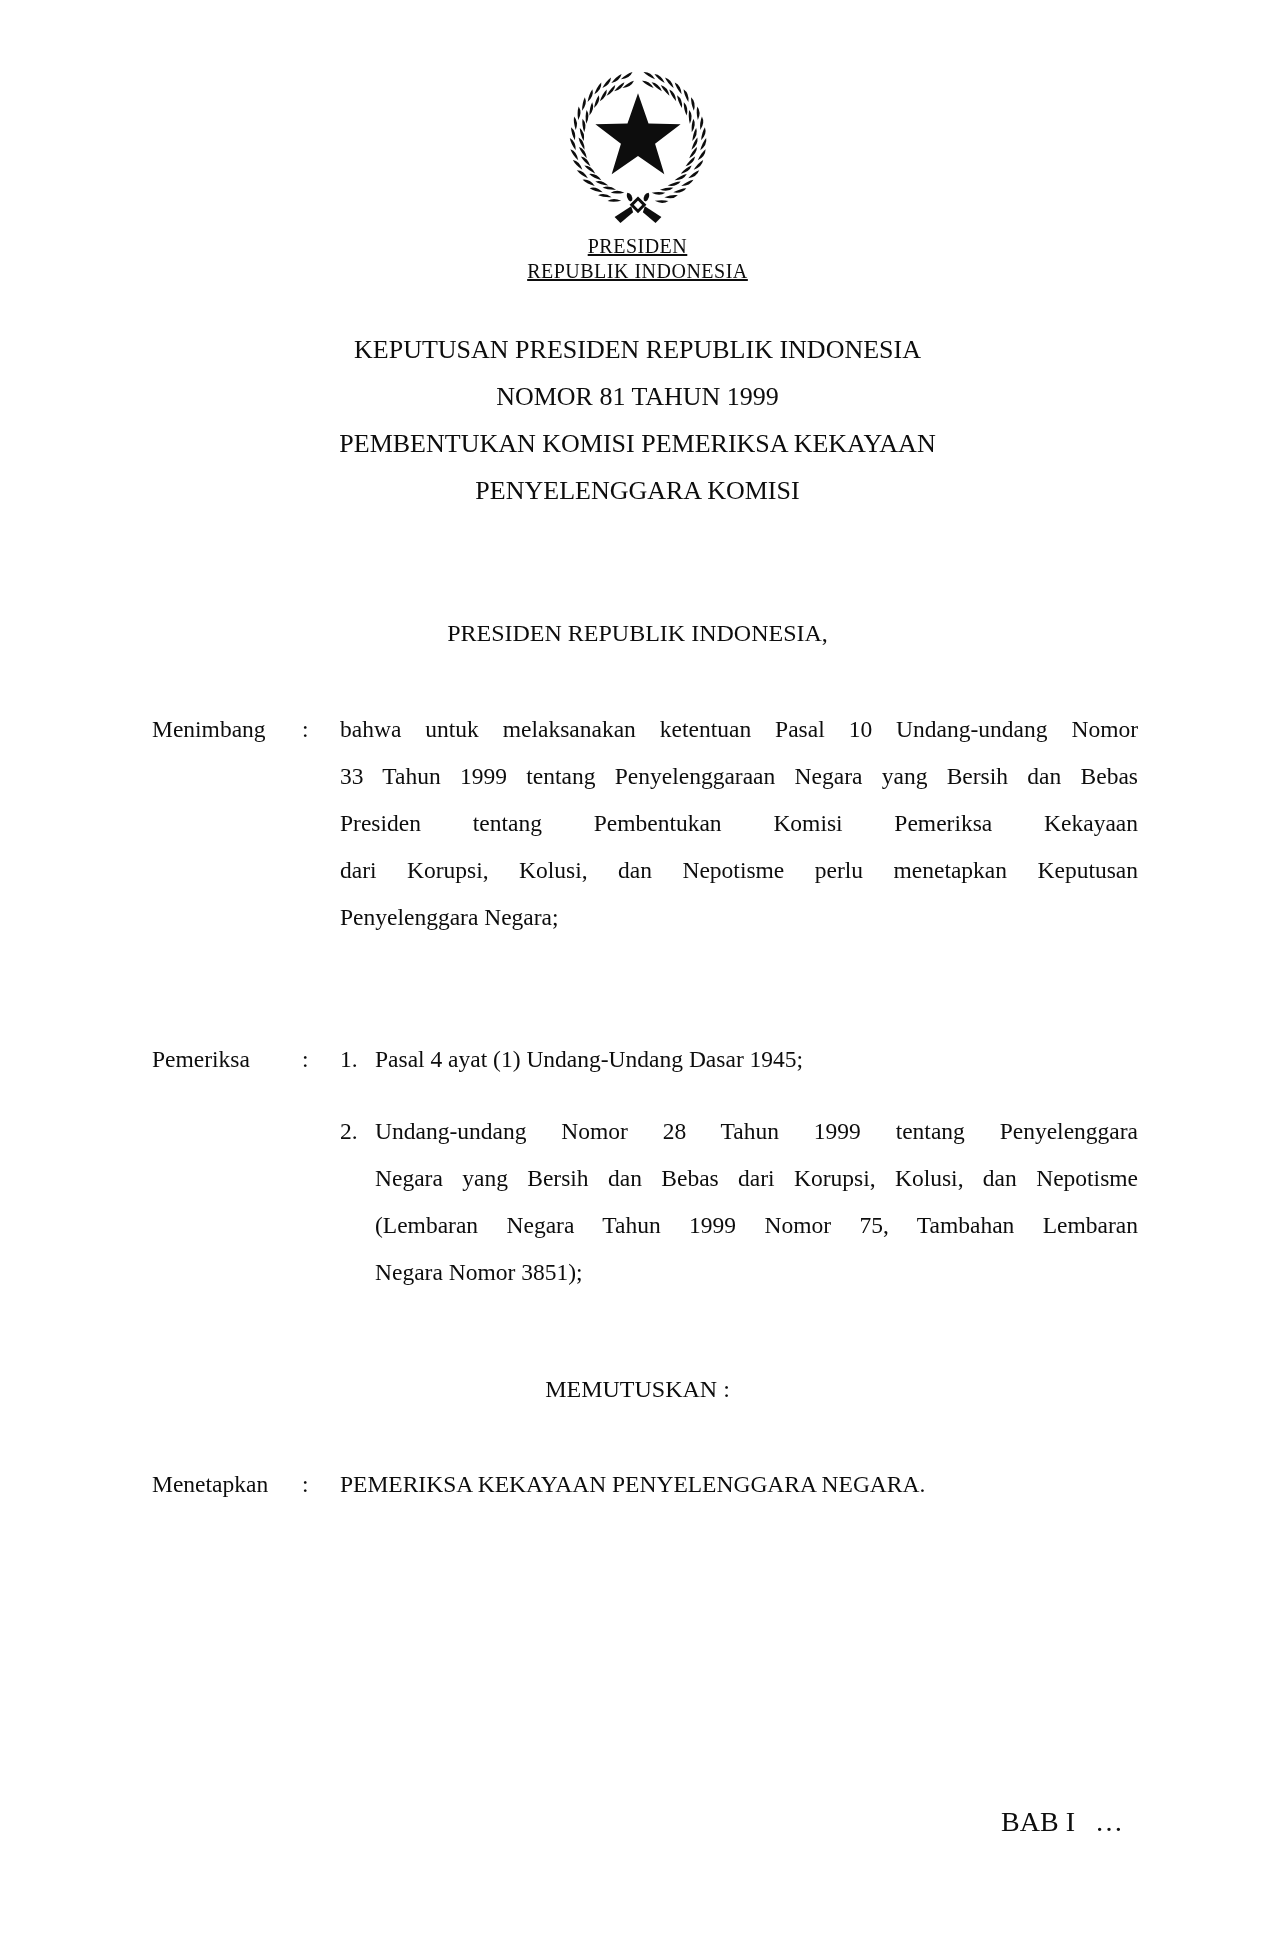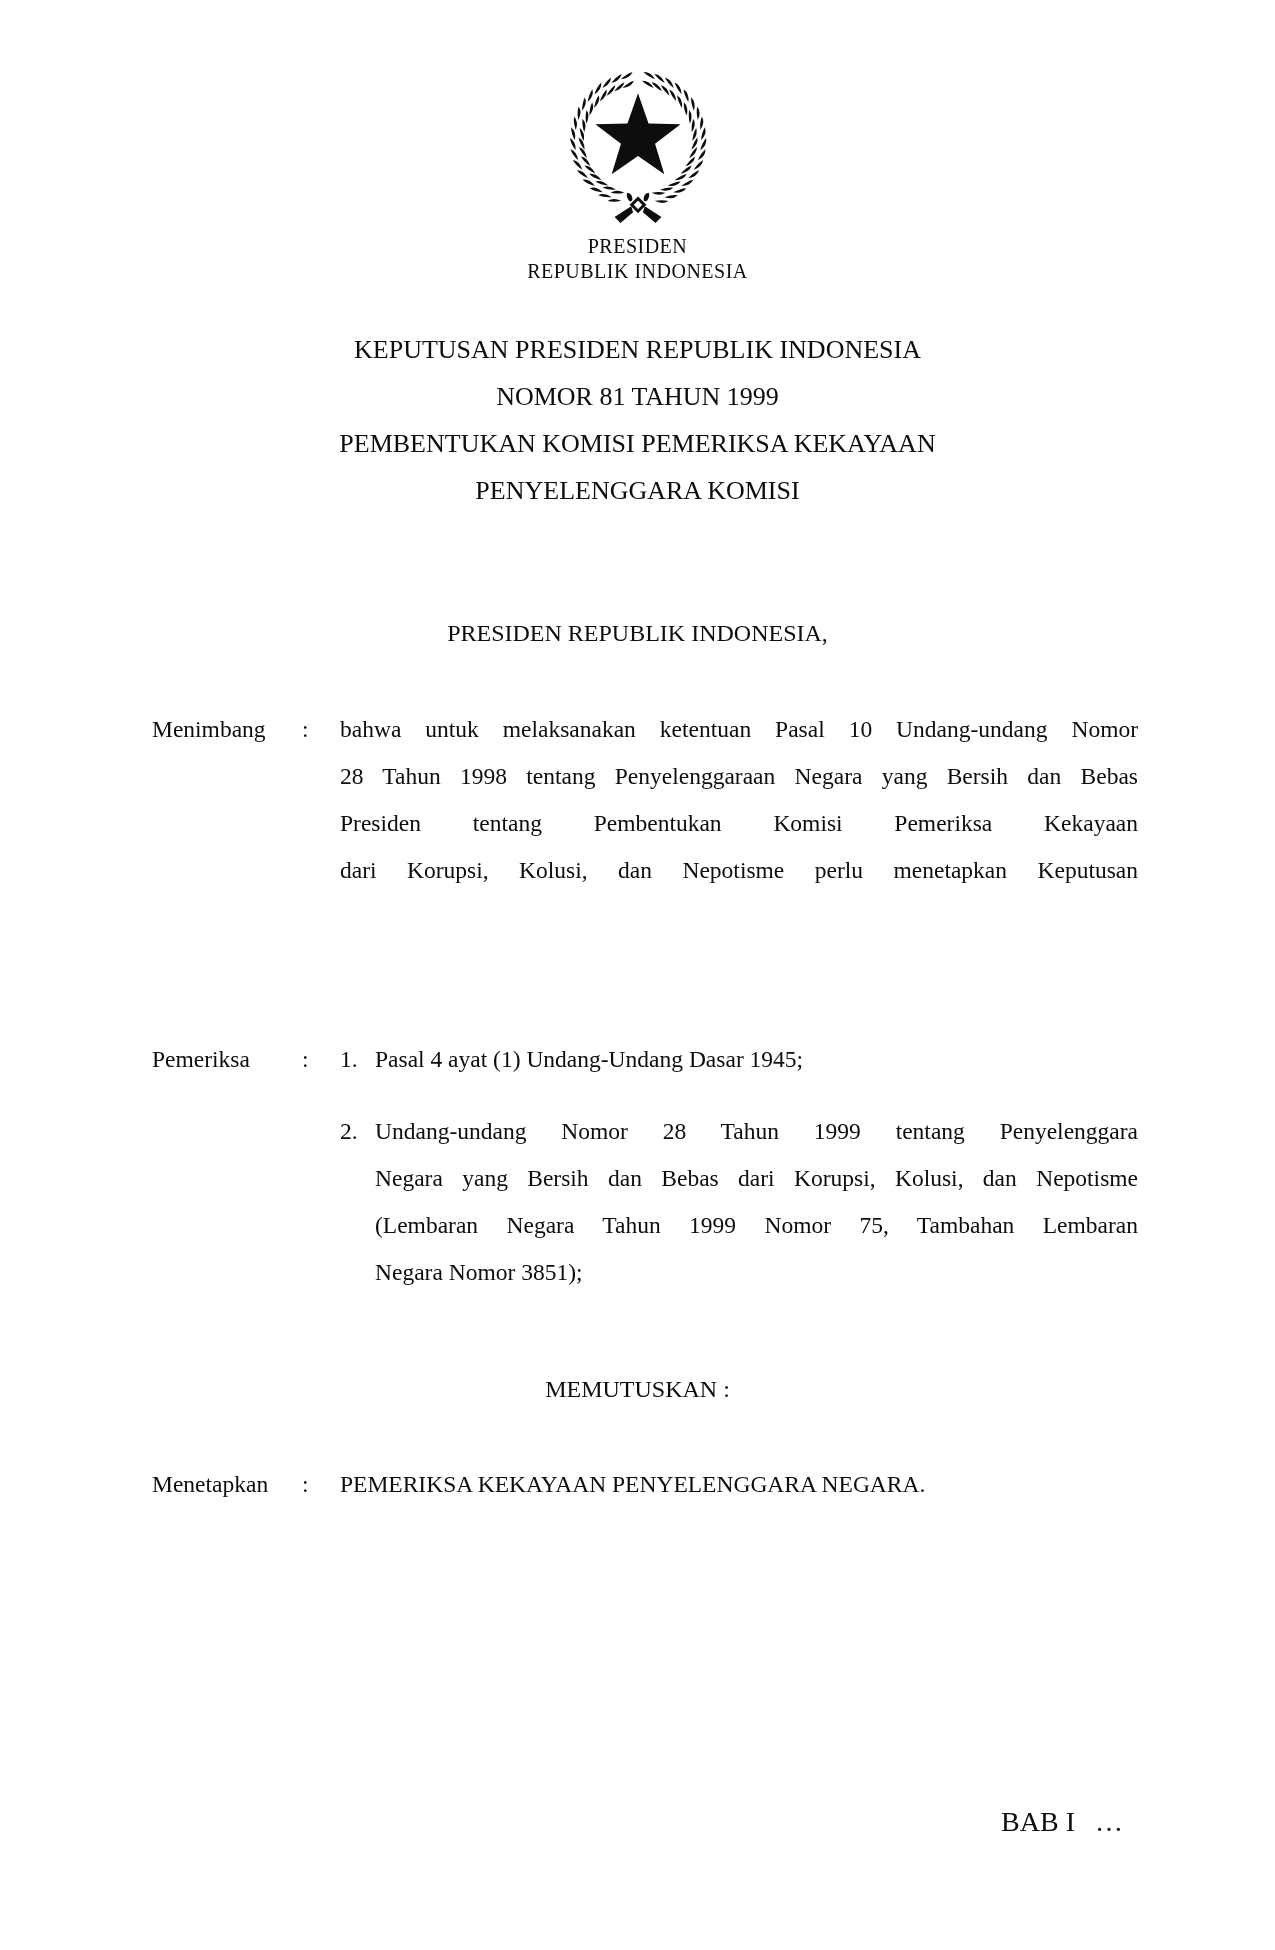--- a/index.html
+++ b/index.html
@@ -17,20 +17,21 @@
   
   .emblem { top:58px; left:50%; transform:translateX(-50%); width:156px; height:166px; }
   .emblem svg { display:block; width:100%; height:100%; }
 
   
   .letterhead {
     top:234px; left:0; right:0;
     text-align:center;
     font-size:20px; line-height:25px;
     letter-spacing:0.5px;
+    text-decoration:underline;
   }
 
   
   .title-block { top:326px; left:0; right:0; text-align:center; font-size:26px; }
   .title-block .tline { height:47px; line-height:47px; }
   .salutation { top:610px; left:0; right:0; text-align:center; font-size:24px; line-height:47px; }
   .decree-heading { top:1366px; left:0; right:0; text-align:center; font-size:24px; line-height:47px; }
 
   
   .clause { left:0; right:0; font-size:23.5px; }
@@ -156,23 +157,24 @@
     <div class="tline">PENYELENGGARA KOMISI</div>
   </div>
 
   <div class="abs salutation">PRESIDEN REPUBLIK INDONESIA,</div>
 
   <div class="abs clause clause-menimbang">
     <span class="label">Menimbang</span>
     <span class="colon">:</span>
     <div class="content">
       <div class="line jline">bahwa untuk melaksanakan ketentuan Pasal 10 Undang-undang Nomor</div>
-      <div class="line jline">28 Tahun 1998 tentang Penyelenggaraan Negara yang Bersih dan Bebas</div>
+      <div class="line jline">33 Tahun 1999 tentang Penyelenggaraan Negara yang Bersih dan Bebas</div>
       <div class="line jline">Presiden tentang Pembentukan Komisi Pemeriksa Kekayaan</div>
       <div class="line jline">dari Korupsi, Kolusi, dan Nepotisme perlu menetapkan Keputusan</div>
+      <div class="line lline">Penyelenggara Negara;</div>
     </div>
   </div>
 
   <div class="abs clause clause-mengingat">
     <span class="label">Pemeriksa</span>
     <span class="colon">:</span>
     <span class="num">1.</span>
     <div class="content indent">
       <div class="line lline">Pasal 4 ayat (1) Undang-Undang Dasar 1945;</div>
     </div>

